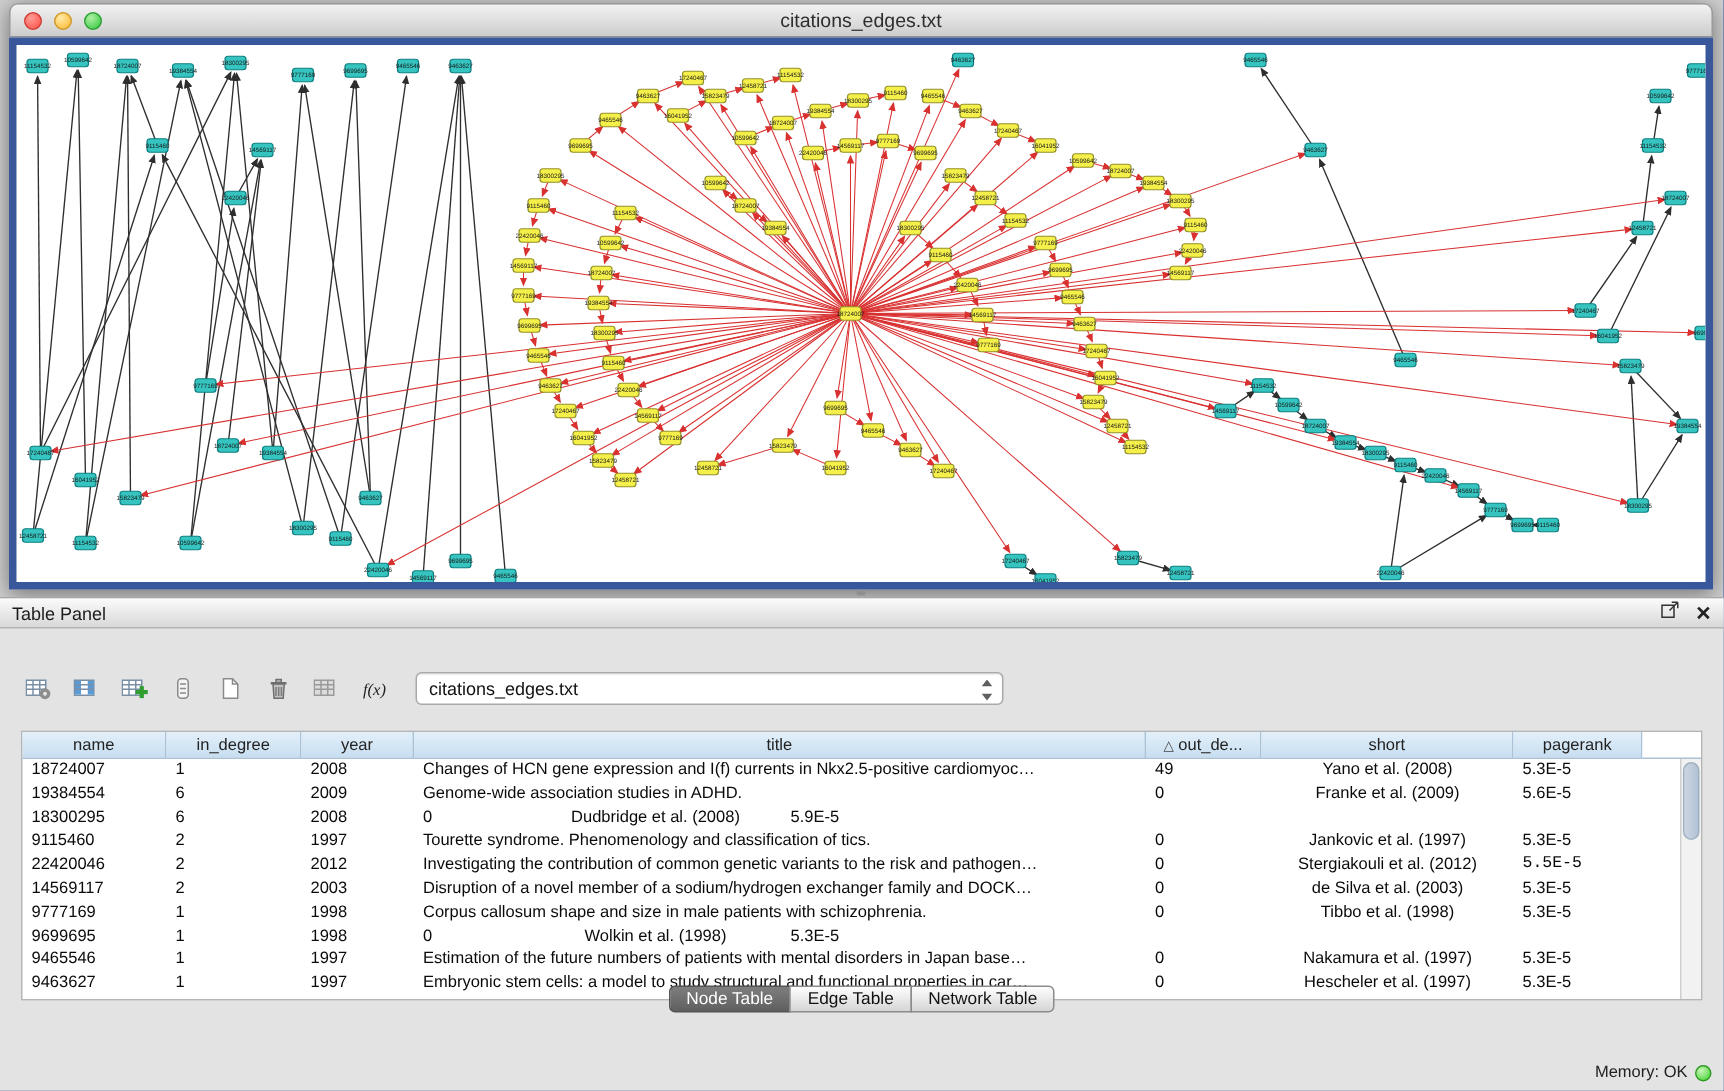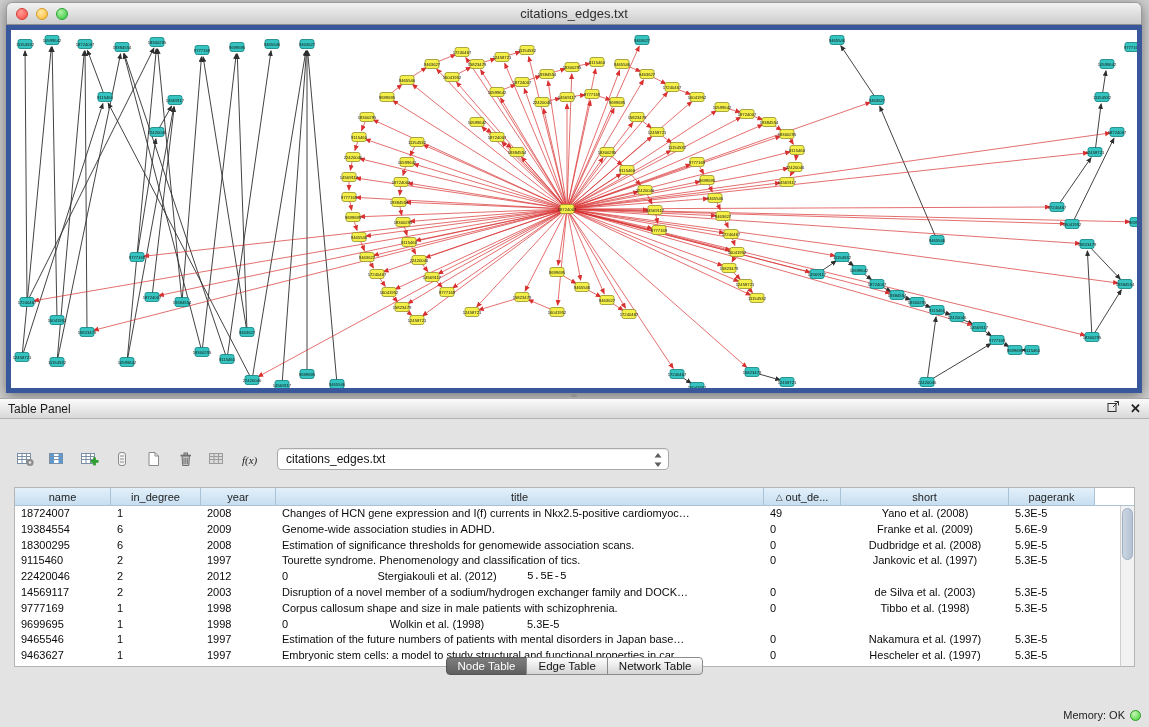--- a/index.html
+++ b/index.html
@@ -987,44 +987,44 @@
           <div class="td center" style="width: 168px;">Yano et al. (2008)</div>
           <div class="td" style="width: 86px;">5.3E-5</div>
         </div>
         <div class="tr">
           <div class="td" style="width: 96px;">19384554</div>
           <div class="td" style="width: 90px;">6</div>
           <div class="td" style="width: 75px;">2009</div>
           <div class="td" style="width: 488px;">Genome-wide association studies in ADHD.</div>
           <div class="td" style="width: 77px;">0</div>
           <div class="td center" style="width: 168px;">Franke et al. (2009)</div>
-          <div class="td" style="width: 86px;">5.6E-9</div>
+          <div class="td" style="width: 86px;">5.6E-5</div>
         </div>
         <div class="tr">
           <div class="td" style="width: 96px;">18300295</div>
           <div class="td" style="width: 90px;">6</div>
           <div class="td" style="width: 75px;">2008</div>
-          <div class="td" style="width: 488px;">Estimation of significance thresholds for genomewide association scans.</div>
           <div class="td" style="width: 77px;">0</div>
           <div class="td center" style="width: 168px;">Dudbridge et al. (2008)</div>
           <div class="td" style="width: 86px;">5.9E-5</div>
         </div>
         <div class="tr">
           <div class="td" style="width: 96px;">9115460</div>
           <div class="td" style="width: 90px;">2</div>
           <div class="td" style="width: 75px;">1997</div>
           <div class="td" style="width: 488px;">Tourette syndrome. Phenomenology and classification of tics.</div>
           <div class="td" style="width: 77px;">0</div>
           <div class="td center" style="width: 168px;">Jankovic et al. (1997)</div>
           <div class="td" style="width: 86px;">5.3E-5</div>
         </div>
         <div class="tr">
           <div class="td" style="width: 96px;">22420046</div>
           <div class="td" style="width: 90px;">2</div>
           <div class="td" style="width: 75px;">2012</div>
+          <div class="td" style="width: 488px;">Investigating the contribution of common genetic variants to the risk and pathogen…</div>
           <div class="td" style="width: 77px;">0</div>
           <div class="td center" style="width: 168px;">Stergiakouli et al. (2012)</div>
           <div class="td" style="width: 86px; font-family: Liberation Mono, monospace;">5.5E-5</div>
         </div>
         <div class="tr">
           <div class="td" style="width: 96px;">14569117</div>
           <div class="td" style="width: 90px;">2</div>
           <div class="td" style="width: 75px;">2003</div>
           <div class="td" style="width: 488px;">Disruption of a novel member of a sodium/hydrogen exchanger family and DOCK…</div>
           <div class="td" style="width: 77px;">0</div>

